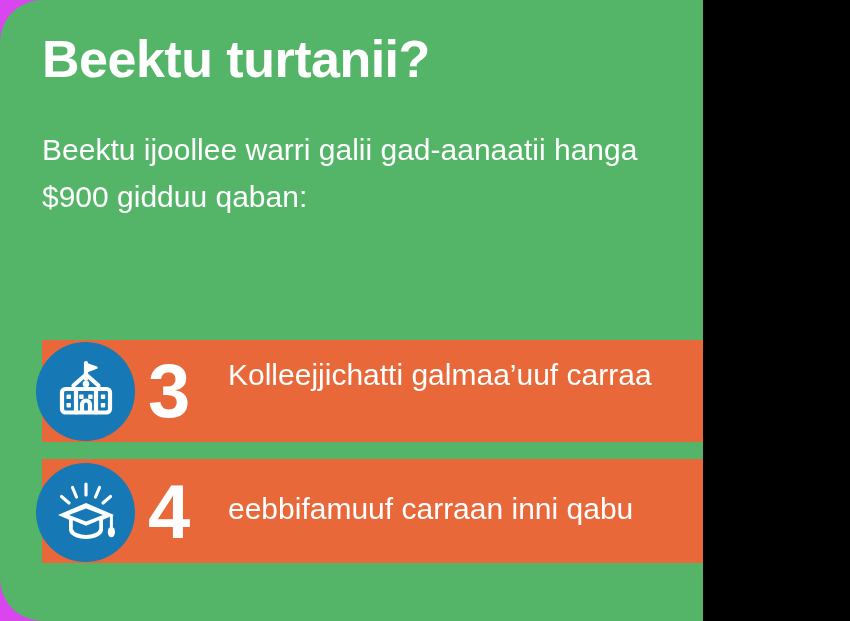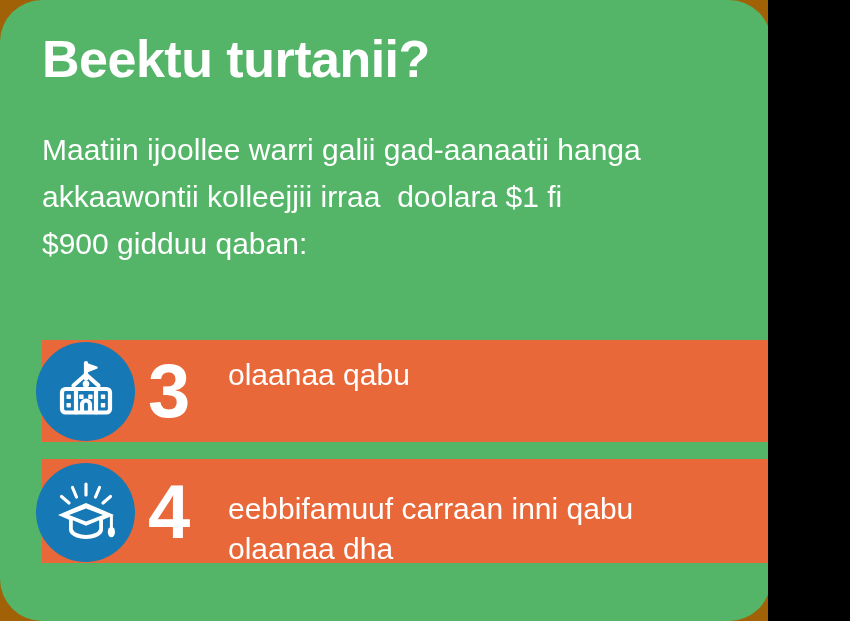--- a/index.html
+++ b/index.html
@@ -2,24 +2,24 @@
 <html><head>
 <meta charset="utf-8">
 <style>
   html, body {
     margin: 0;
     padding: 0;
     background: #000000;
   }
   #stage {
     position: relative;
-    width: 768px;
+    width: 703px;
     height: 621px;
     overflow: hidden;
-    background: #a16207;
+    background: #d946ef;
     font-family: "Liberation Sans", sans-serif;
   }
 
   
   #green-panel {
     position: absolute;
     left: 0px;
     top: 0px;
     width: 771px;
     height: 621px;
@@ -167,22 +167,21 @@
 </head>
 <body>
 
 <div id="stage">
 
   <div id="green-panel"></div>
 
   <div id="page-title">Beektu turtanii?</div>
 
   <div id="intro-paragraph">
-    <span class="para-line">Maatiin ijoollee warri galii gad-aanaatii hanga</span>
-    <span class="para-line">akkaawontii kolleejjii irraa  doolara $1 fi</span>
+    <span class="para-line">Beektu ijoollee warri galii gad-aanaatii hanga</span>
     <span class="para-line">$900 gidduu qaban:</span>
   </div>
 
   <div class="item-row" id="item-row-0">
 
     <div class="item-bar"></div>
 
     <div class="item-fold">
       <div class="fold-tri"></div>
     </div>
@@ -217,21 +216,21 @@
           </g>
 
           <path d="M29 53.5 L29 45.5 a4 4 0 0 1 8 0 L37 53.5" fill="none" stroke="#ffffff" stroke-width="4.2" stroke-linejoin="round"></path>
         </svg>
       </span>
     </div>
 
     <div class="item-number">3</div>
 
     <div class="item-text">
-      <span class="item-line">olaanaa qabu</span>
+      <span class="item-line">Kolleejjichatti galmaa’uuf carraa</span>
     </div>
   </div>
 
   <div class="item-row" id="item-row-1">
 
     <div class="item-bar"></div>
 
     <div class="item-fold">
       <div class="fold-tri"></div>
     </div>
@@ -259,17 +258,16 @@
 
           <ellipse cx="59.4" cy="53" rx="3.6" ry="5.2" fill="#ffffff"></ellipse>
         </svg>
       </span>
     </div>
 
     <div class="item-number">4</div>
 
     <div class="item-text">
       <span class="item-line">eebbifamuuf carraan inni qabu</span>
-      <span class="item-line">olaanaa dha</span>
     </div>
   </div>
 
 </div>
 
 </body></html>

